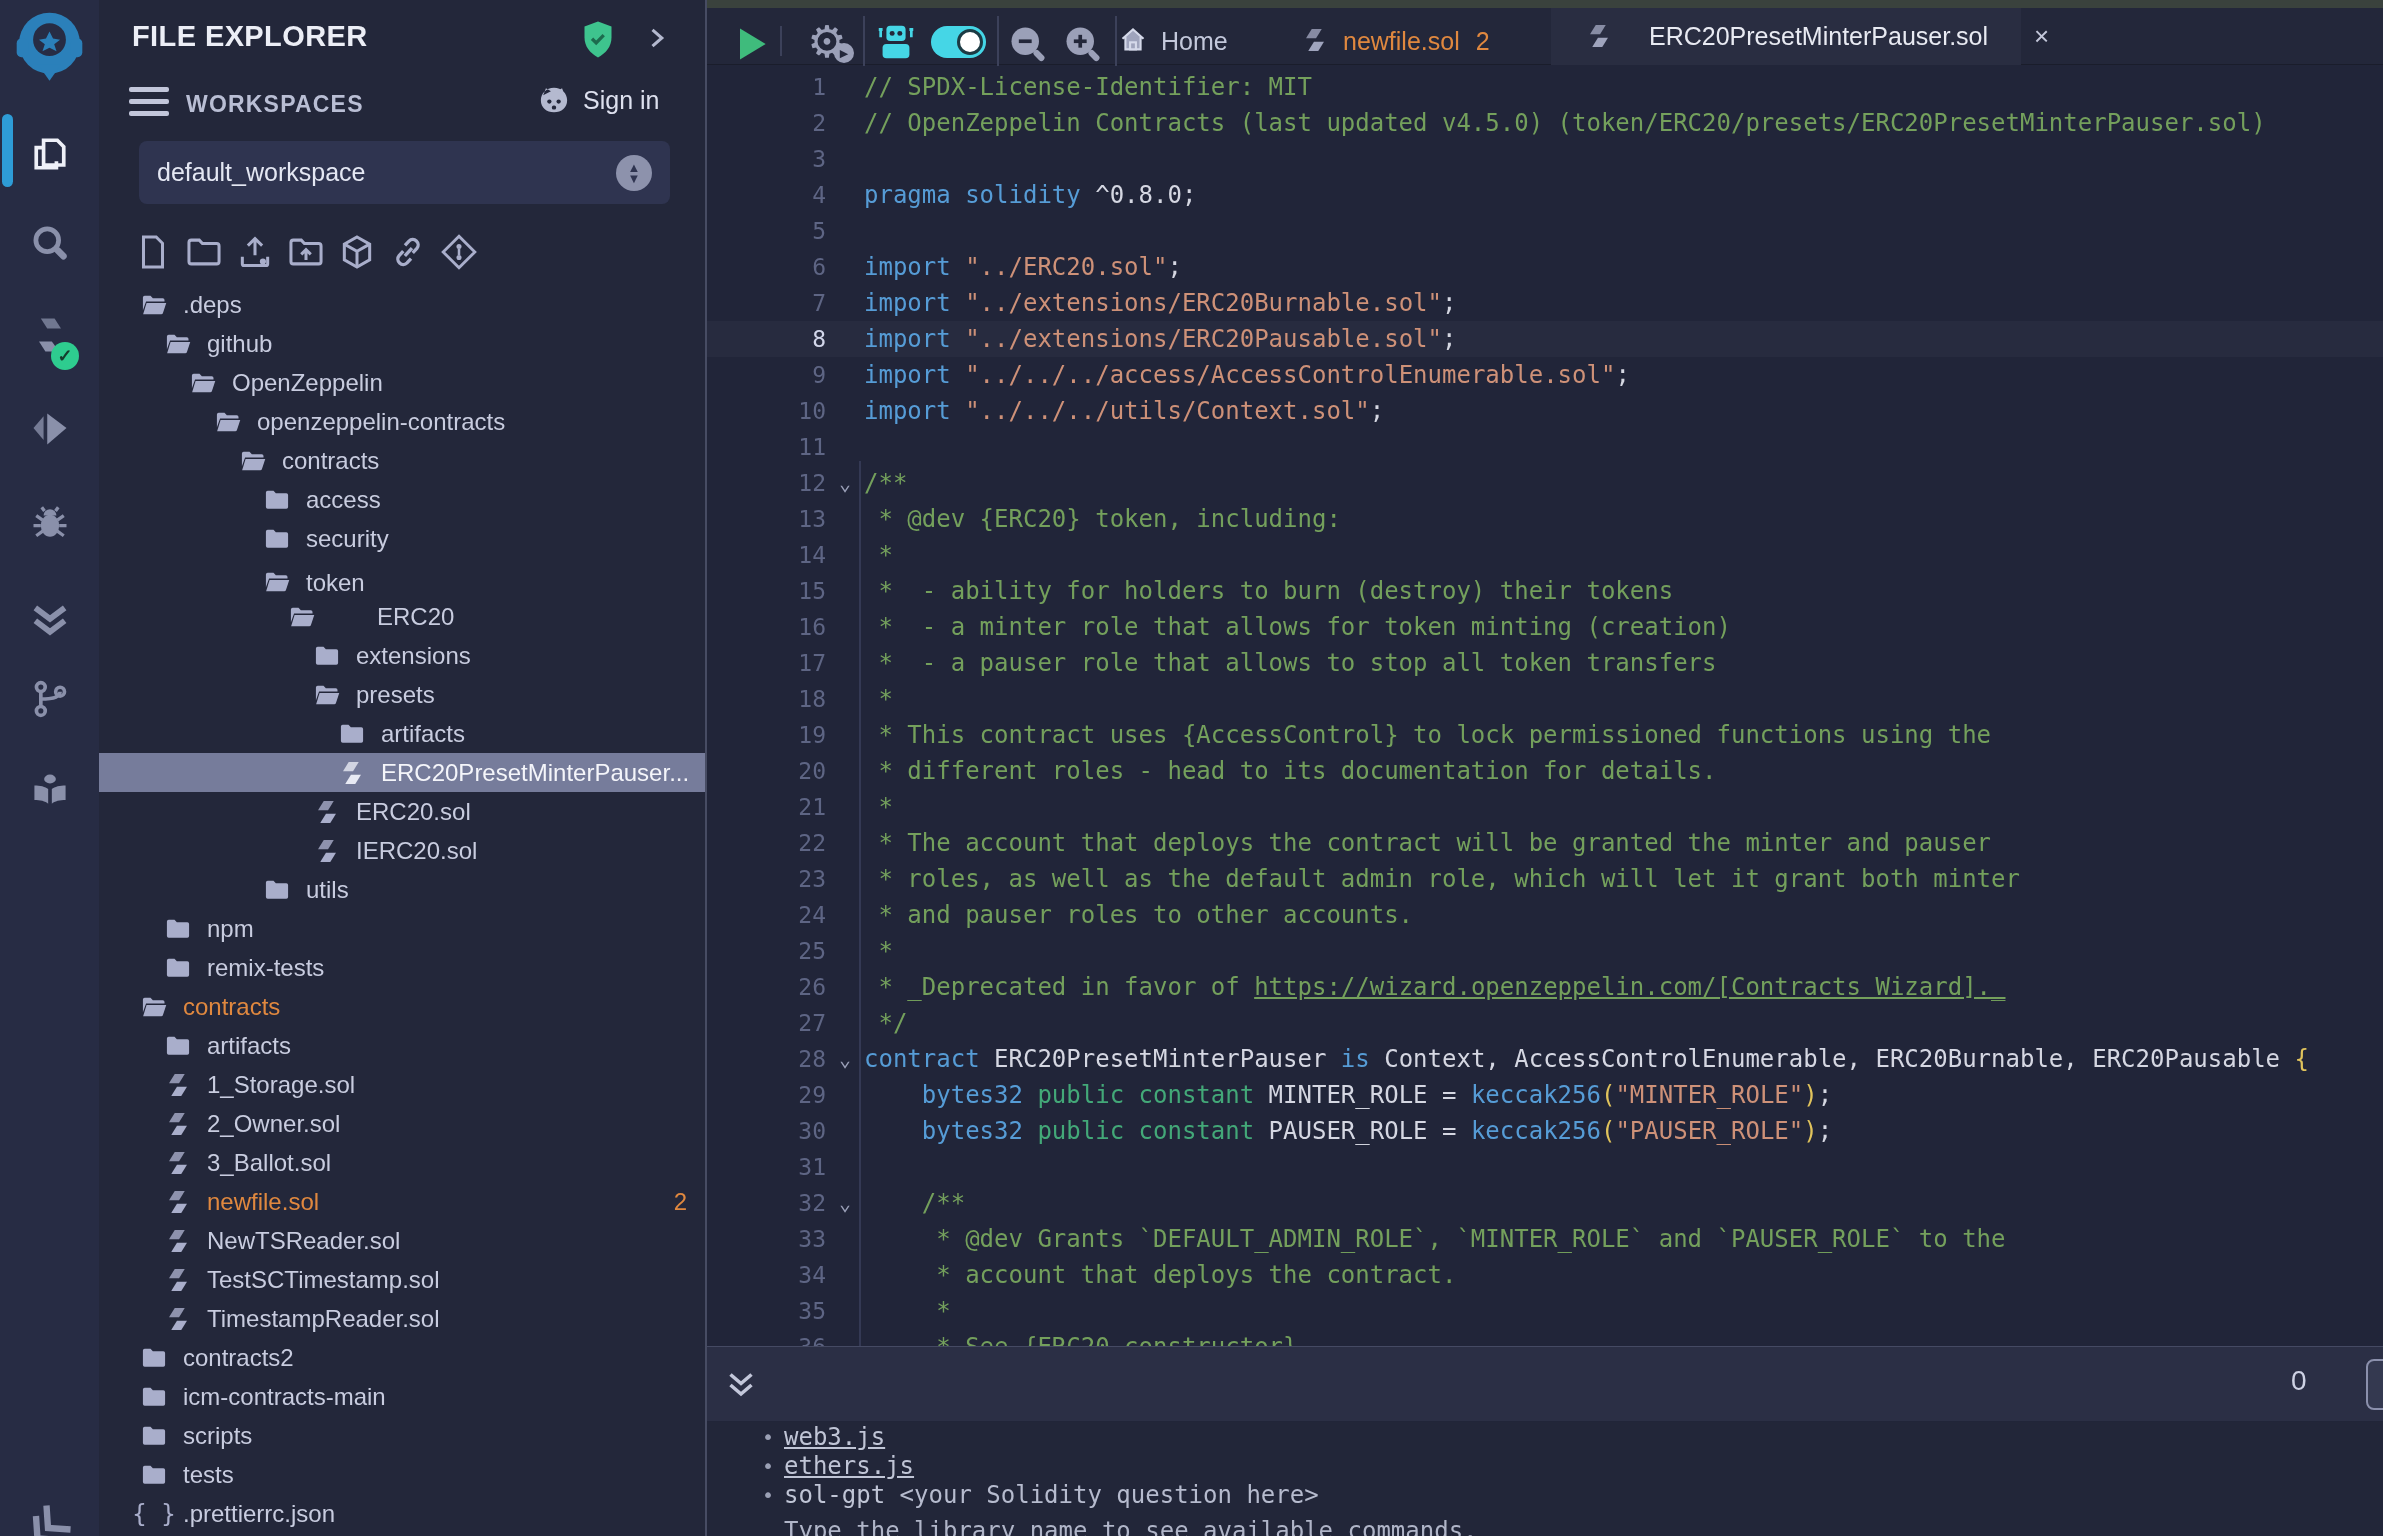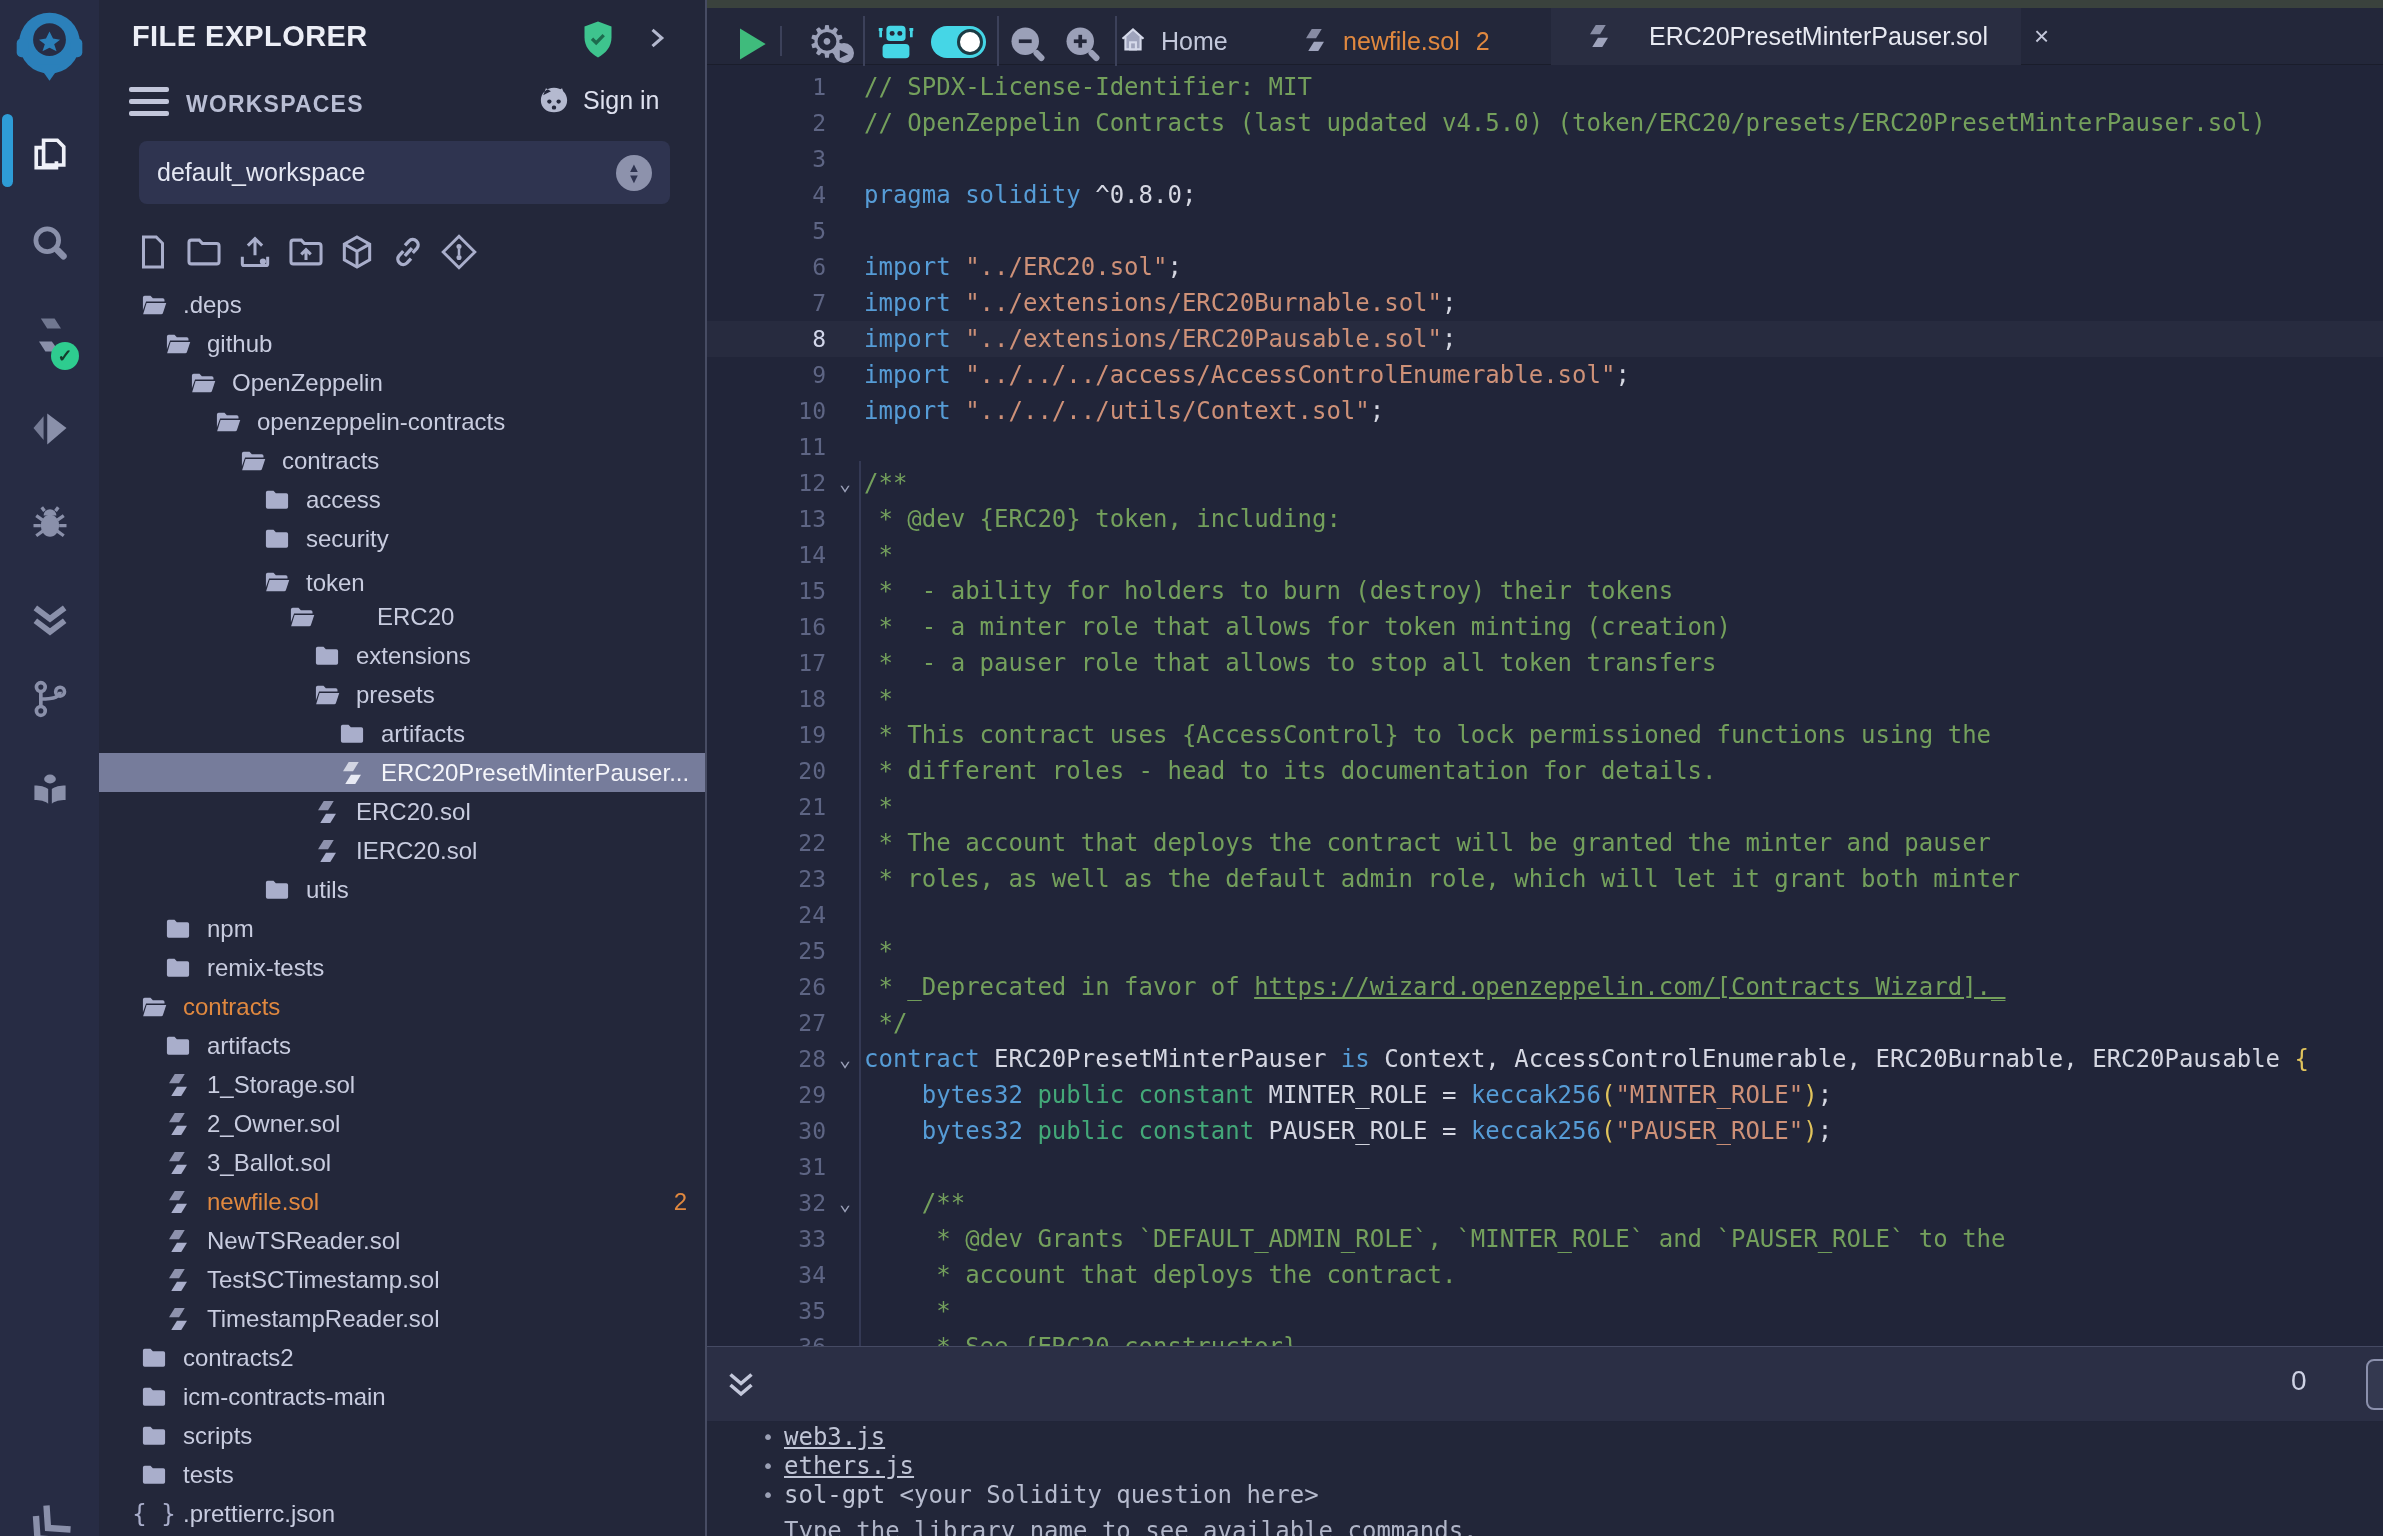--- a/index.html
+++ b/index.html
@@ -643,21 +643,21 @@
         <div class="cl"><span class="num">14</span><span class="fold"></span><span class="tok-c"> *</span></div>
         <div class="cl"><span class="num">15</span><span class="fold"></span><span class="tok-c"> *  - ability for holders to burn (destroy) their tokens</span></div>
         <div class="cl"><span class="num">16</span><span class="fold"></span><span class="tok-c"> *  - a minter role that allows for token minting (creation)</span></div>
         <div class="cl"><span class="num">17</span><span class="fold"></span><span class="tok-c"> *  - a pauser role that allows to stop all token transfers</span></div>
         <div class="cl"><span class="num">18</span><span class="fold"></span><span class="tok-c"> *</span></div>
         <div class="cl"><span class="num">19</span><span class="fold"></span><span class="tok-c"> * This contract uses {AccessControl} to lock permissioned functions using the</span></div>
         <div class="cl"><span class="num">20</span><span class="fold"></span><span class="tok-c"> * different roles - head to its documentation for details.</span></div>
         <div class="cl"><span class="num">21</span><span class="fold"></span><span class="tok-c"> *</span></div>
         <div class="cl"><span class="num">22</span><span class="fold"></span><span class="tok-c"> * The account that deploys the contract will be granted the minter and pauser</span></div>
         <div class="cl"><span class="num">23</span><span class="fold"></span><span class="tok-c"> * roles, as well as the default admin role, which will let it grant both minter</span></div>
-        <div class="cl"><span class="num">24</span><span class="fold"></span></div>
+        <div class="cl"><span class="num">24</span><span class="fold"></span><span class="tok-c"> * and pauser roles to other accounts.</span></div>
         <div class="cl"><span class="num">25</span><span class="fold"></span><span class="tok-c"> *</span></div>
         <div class="cl"><span class="num">26</span><span class="fold"></span><span class="tok-c"> * _Deprecated in favor of </span><span class="tok-cl">https://wizard.openzeppelin.com/[Contracts Wizard]._</span></div>
         <div class="cl"><span class="num">27</span><span class="fold"></span><span class="tok-c"> */</span></div>
         <div class="cl"><span class="num">28</span><span class="fold">⌄</span><span class="tok-k">contract</span><span class="tok-p"> ERC20PresetMinterPauser </span><span class="tok-k">is</span><span class="tok-p"> Context, AccessControlEnumerable, ERC20Burnable, ERC20Pausable </span><span class="tok-y">{</span></div>
         <div class="cl"><span class="num">29</span><span class="fold"></span><span class="tok-p">    </span><span class="tok-k">bytes32</span><span class="tok-p"> </span><span class="tok-g">public</span><span class="tok-p"> </span><span class="tok-g">constant</span><span class="tok-p"> MINTER_ROLE = </span><span class="tok-k">keccak256</span><span class="tok-y">(</span><span class="tok-s">"MINTER_ROLE"</span><span class="tok-y">)</span><span class="tok-p">;</span></div>
         <div class="cl"><span class="num">30</span><span class="fold"></span><span class="tok-p">    </span><span class="tok-k">bytes32</span><span class="tok-p"> </span><span class="tok-g">public</span><span class="tok-p"> </span><span class="tok-g">constant</span><span class="tok-p"> PAUSER_ROLE = </span><span class="tok-k">keccak256</span><span class="tok-y">(</span><span class="tok-s">"PAUSER_ROLE"</span><span class="tok-y">)</span><span class="tok-p">;</span></div>
         <div class="cl"><span class="num">31</span><span class="fold"></span></div>
         <div class="cl"><span class="num">32</span><span class="fold">⌄</span><span class="tok-c">    /**</span></div>
         <div class="cl"><span class="num">33</span><span class="fold"></span><span class="tok-c">     * @dev Grants `DEFAULT_ADMIN_ROLE`, `MINTER_ROLE` and `PAUSER_ROLE` to the</span></div>
         <div class="cl"><span class="num">34</span><span class="fold"></span><span class="tok-c">     * account that deploys the contract.</span></div>

